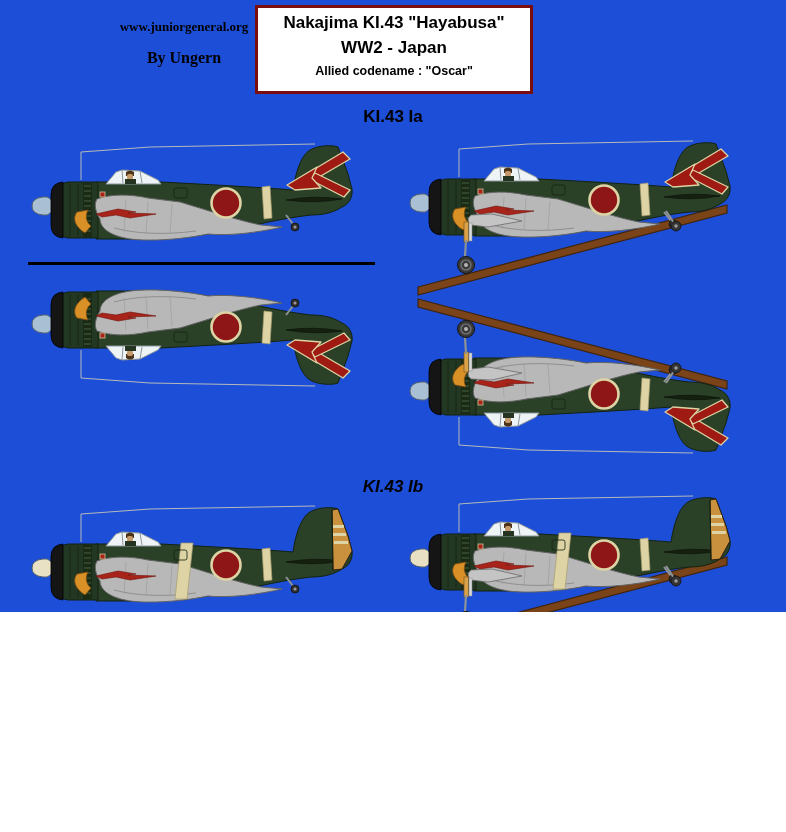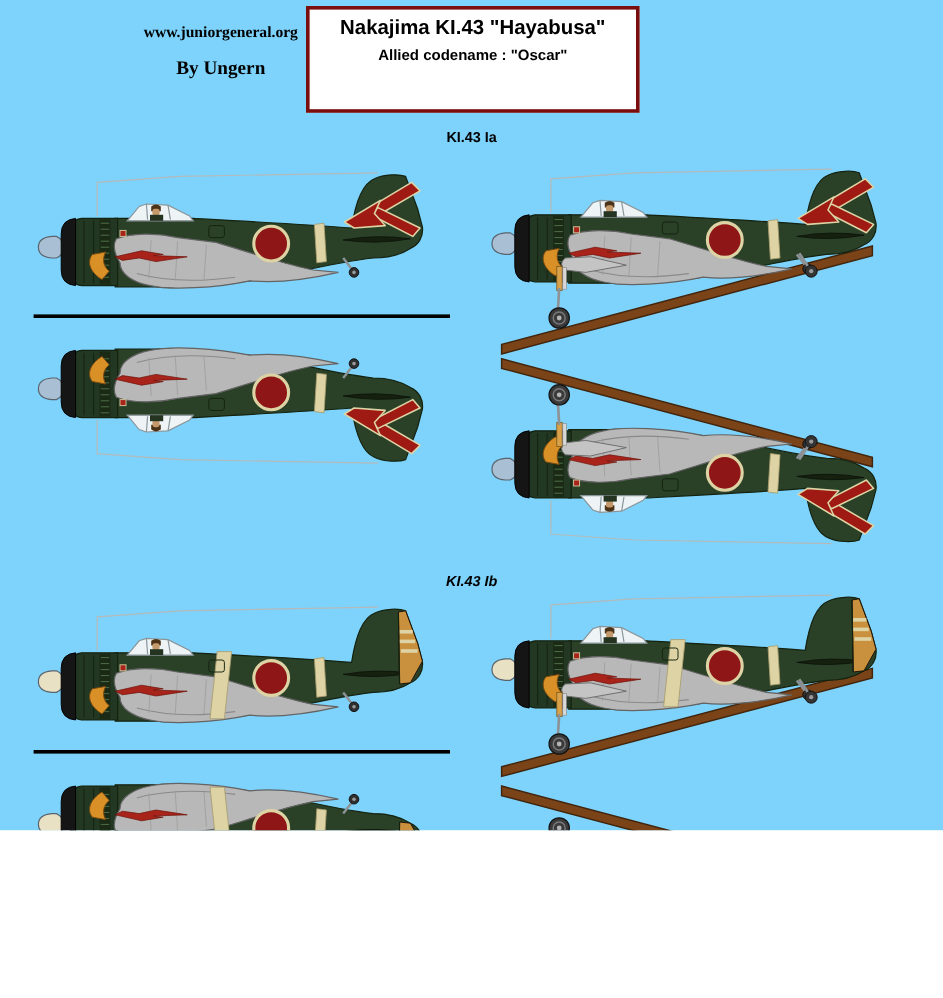--- a/index.html
+++ b/index.html
@@ -1,28 +1,28 @@
 <!DOCTYPE html>
 <html><head>
 <meta charset="utf-8">
 <style>
   html,body{margin:0;padding:0;background:#fff;}
-  .sheet{position:relative;width:786px;height:692px;background:#7dd3fc;overflow:hidden;
+  .sheet{position:relative;width:786px;height:612px;background:#1d4ed8;overflow:hidden;
          font-family:"Liberation Sans",sans-serif;color:#000;}
   #art{position:absolute;left:0;top:0;}
   .site{position:absolute;left:104px;top:19px;width:160px;text-align:center;
         font-family:"Liberation Serif",serif;font-weight:bold;font-size:13px;}
   .author{position:absolute;left:104px;top:49px;width:160px;text-align:center;
         font-family:"Liberation Serif",serif;font-weight:bold;font-size:16px;}
   .titlebox{position:absolute;left:255px;top:5px;width:272px;height:83px;
         border:3px solid #7a0d0d;background:#fff;text-align:center;}
   .titlebox .t1{font-weight:bold;font-size:17px;line-height:21px;margin-top:4px;}
   .titlebox .t2{font-weight:bold;font-size:12.5px;margin-top:6px;}
   .seclabel{position:absolute;left:0;width:786px;text-align:center;
-        font-weight:bold;font-size:12px;}
+        font-weight:bold;font-size:17px;}
   #label-ia{top:107px;}
   #label-ib{top:477px;font-style:italic;}
 </style>
 </head>
 <body>
 
 <div class="sheet">
   <svg id="art" width="786" height="832" viewBox="0 0 786 832">
       <rect x="28" y="262" width="347" height="3" fill="#000000"></rect>
       <rect x="28" y="625" width="347" height="3" fill="#000000"></rect>
@@ -328,17 +328,18 @@
         <circle cx="58" cy="140" r="2" fill="#b4b4b4"></circle>
         <path d="M258,86 L266,98" stroke="#8d9296" stroke-width="2.2" fill="none"></path>
         <circle cx="268" cy="101" r="5" fill="#343434" stroke="#121212" stroke-width="0.8"></circle>
         <circle cx="268" cy="101" r="1.8" fill="#999999"></circle>
       </g>
     </svg>
   <div class="site">www.juniorgeneral.org</div>
   <div class="author">By Ungern</div>
   <div class="titlebox" style="border-color: rgb(122, 13, 13);">
     <div class="t1">Nakajima KI.43 "Hayabusa"</div>
+    <div class="t1">WW2 - Japan</div>
     <div class="t2">Allied codename : "Oscar"</div>
   </div>
   <div class="seclabel" id="label-ia">KI.43 Ia</div>
   <div class="seclabel" id="label-ib">KI.43 Ib</div>
 </div>
 
 </body></html>

